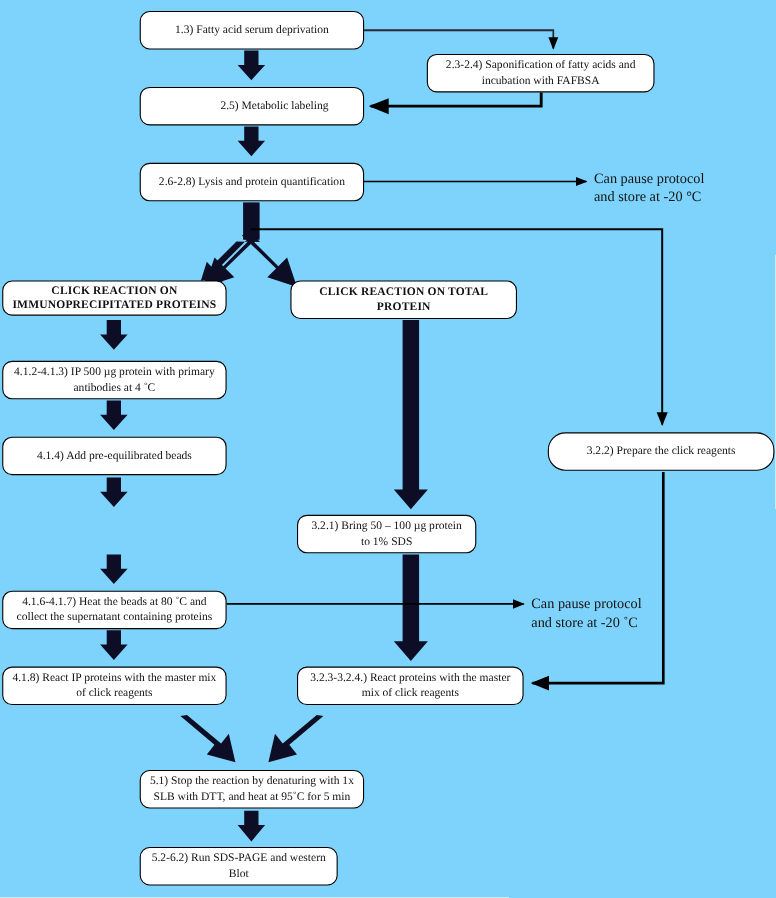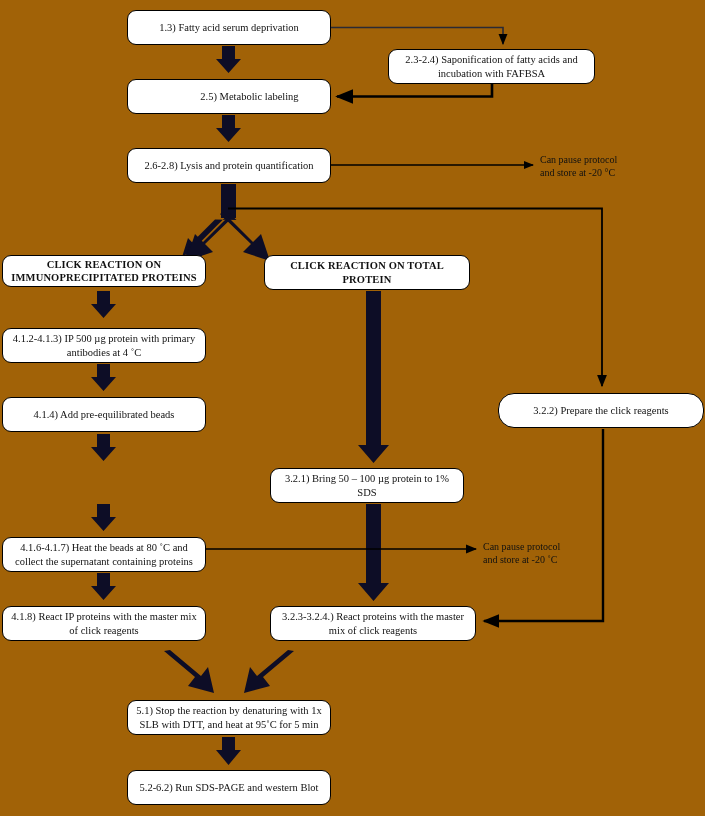--- a/index.html
+++ b/index.html
@@ -7,21 +7,21 @@
     padding: 0;
     background: #ffffff;
   }
   body {
     font-family: "Liberation Serif", "DejaVu Serif", serif;
   }
   #flow-root {
     position: relative;
     width: 705px;
     height: 816px;
-    background: #a16207;
+    background: #7dd3fc;
     overflow: hidden;
   }
   #flow-svg {
     position: absolute;
     left: 0;
     top: 0;
     width: 705px;
     height: 816px;
   }
   .node {
@@ -39,21 +39,21 @@
     color: #111111;
     padding: 2px 7px;
     z-index: 2;
   }
   .node.header {
     font-weight: bold;
     letter-spacing: 0.15px;
   }
   .note {
     position: absolute;
-    font-size: 10px;
+    font-size: 13px;
     line-height: 1.32;
     color: #111111;
     text-align: left;
     white-space: pre-line;
     z-index: 2;
   }
 </style>
 </head>
 <body>
 
@@ -186,41 +186,41 @@
 
   <div class="node" style="left:2px; top:397px; width:204px; height:35px;">
     <span>4.1.4) Add pre-equilibrated beads</span>
   </div>
 
   <div class="node" style="left:498px; top:393px; width:206px; height:35px;border-radius:16px;">
     <span>3.2.2) Prepare the click reagents</span>
   </div>
 
 
-  <div class="node" style="left:270px; top:468px; width:194px; height:35px;">
+  <div class="node" style="left:270px; top:468px; width:163px; height:35px;">
     <span>3.2.1) Bring 50 – 100 µg protein to 1% SDS</span>
   </div>
 
   <div class="node" style="left:2px; top:537px; width:204px; height:35px;">
     <span>4.1.6-4.1.7) Heat the beads at 80 ˚C and collect the supernatant containing proteins</span>
   </div>
 
   <div class="node" style="left:2px; top:606px; width:204px; height:35px;">
     <span>4.1.8) React IP proteins with the master mix of click reagents</span>
   </div>
 
   <div class="node" style="left:270px; top:606px; width:206px; height:35px;">
     <span>3.2.3-3.2.4.) React proteins with the master mix of click reagents</span>
   </div>
 
   <div class="node" style="left:127px; top:700px; width:204px; height:35px;justify-content:flex-end;">
     <span>5.1) Stop the reaction by denaturing with 1x SLB with DTT, and heat at 95˚C for 5 min</span>
   </div>
 
-  <div class="node" style="left:127px; top:770px; width:204px; height:35px;">
+  <div class="node" style="left:127px; top:770px; width:180px; height:35px;">
     <span>5.2-6.2) Run SDS-PAGE and western Blot</span>
   </div>
 
   <div class="note" style="left:540px; top:153px;">Can pause protocol
 and store at -20 °C</div>
 
   <div class="note" style="left:483px; top:540px;">Can pause protocol
 and store at -20 ˚C</div>
 
 </div>

